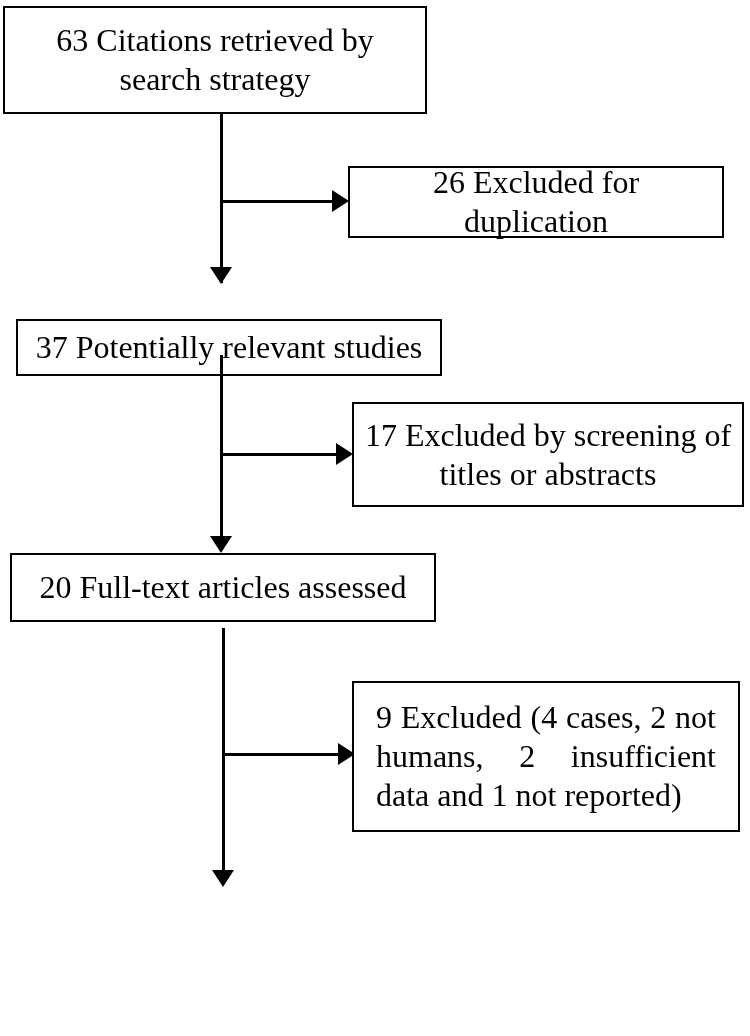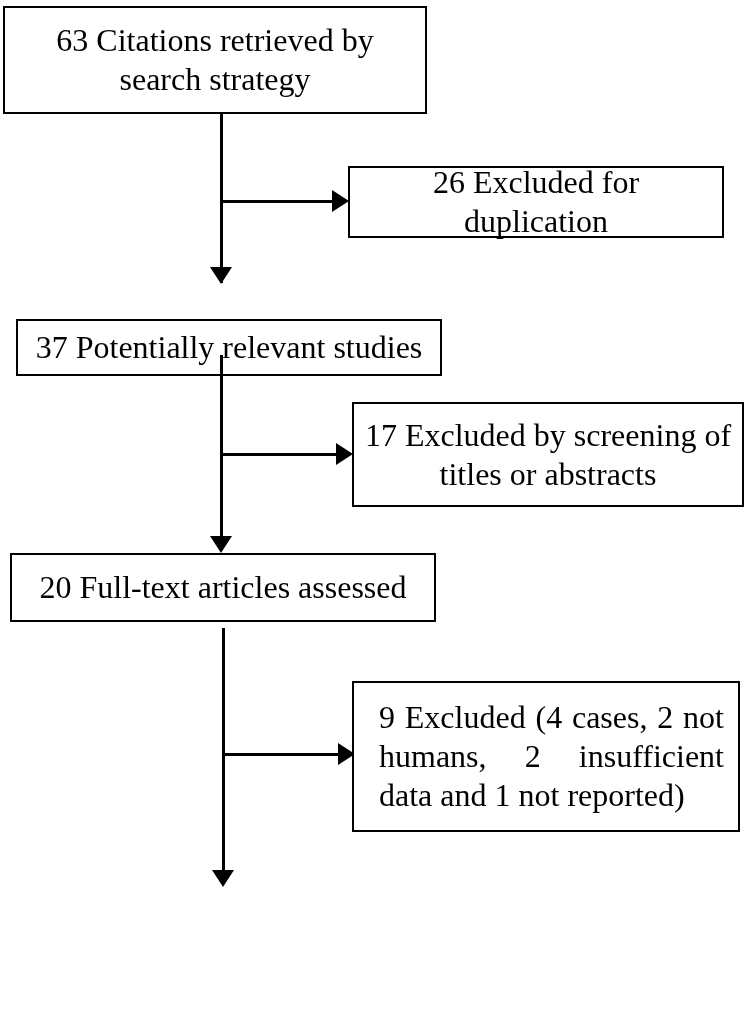--- a/index.html
+++ b/index.html
@@ -35,23 +35,22 @@
     color: #000000;
     white-space: pre-line;
   }
   .align-center .node-text {
     text-align: center;
     padding: 0 10px;
   }
   .align-justify .node-text {
     text-align: justify;
     text-align-last: left;
-    padding: 0 14px;
+    padding: 0 22px;
     hyphens: none;
-    margin-left: 11px;
   }
 
   
   .vline {
     position: absolute;
     width: 3px;
     background: #000000;
   }
   .hline {
     position: absolute;

